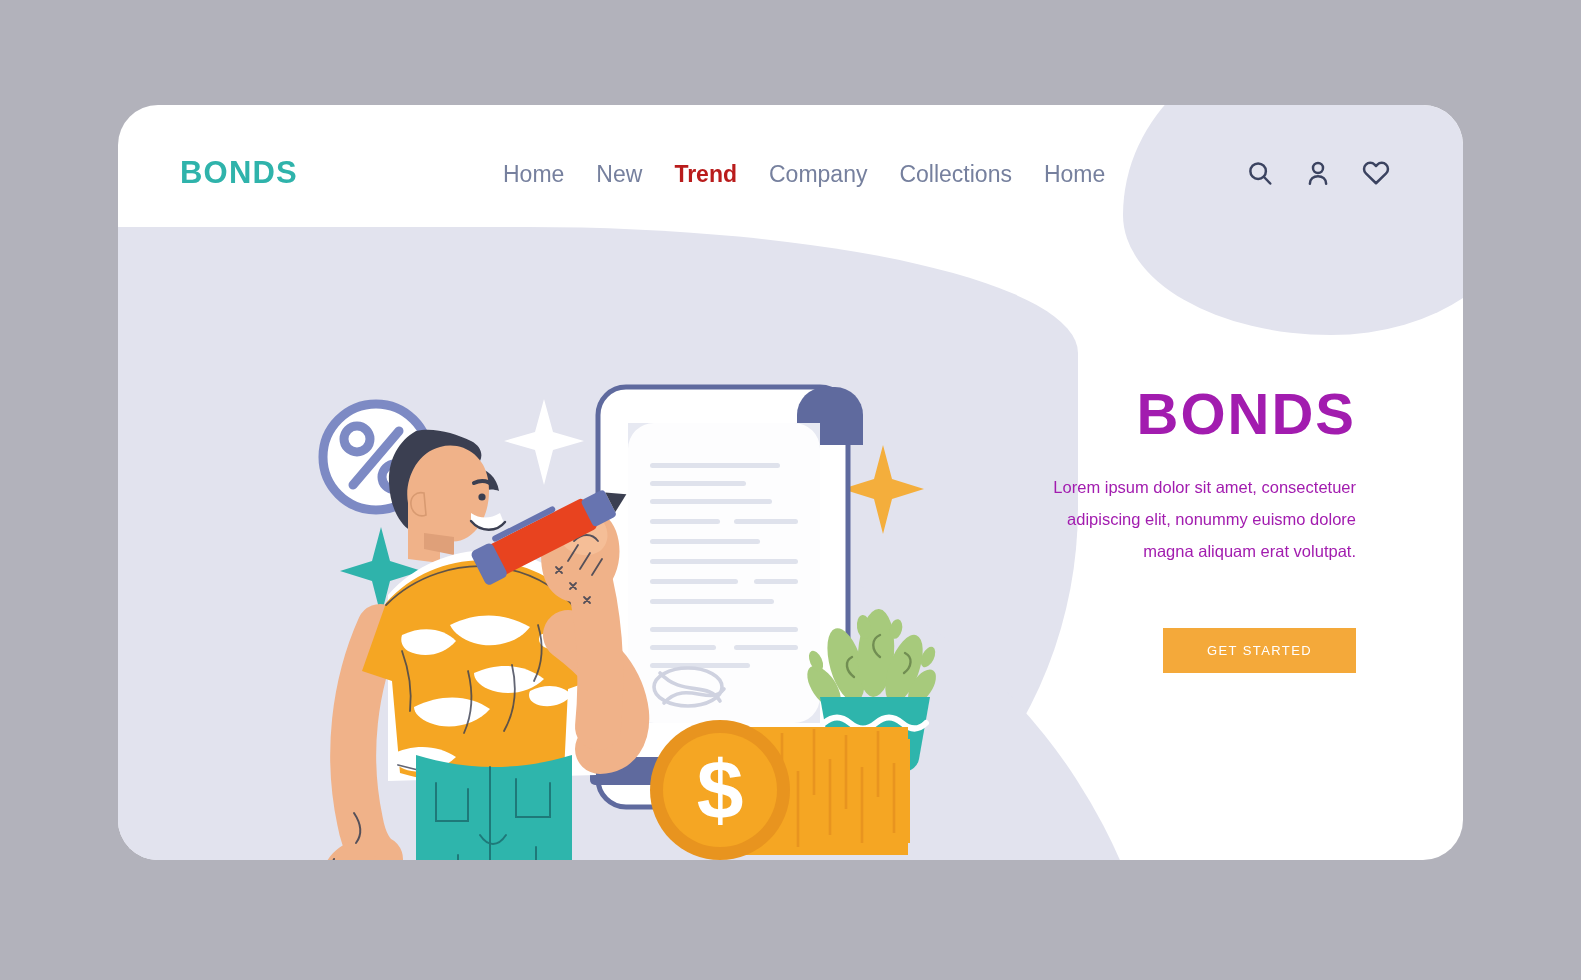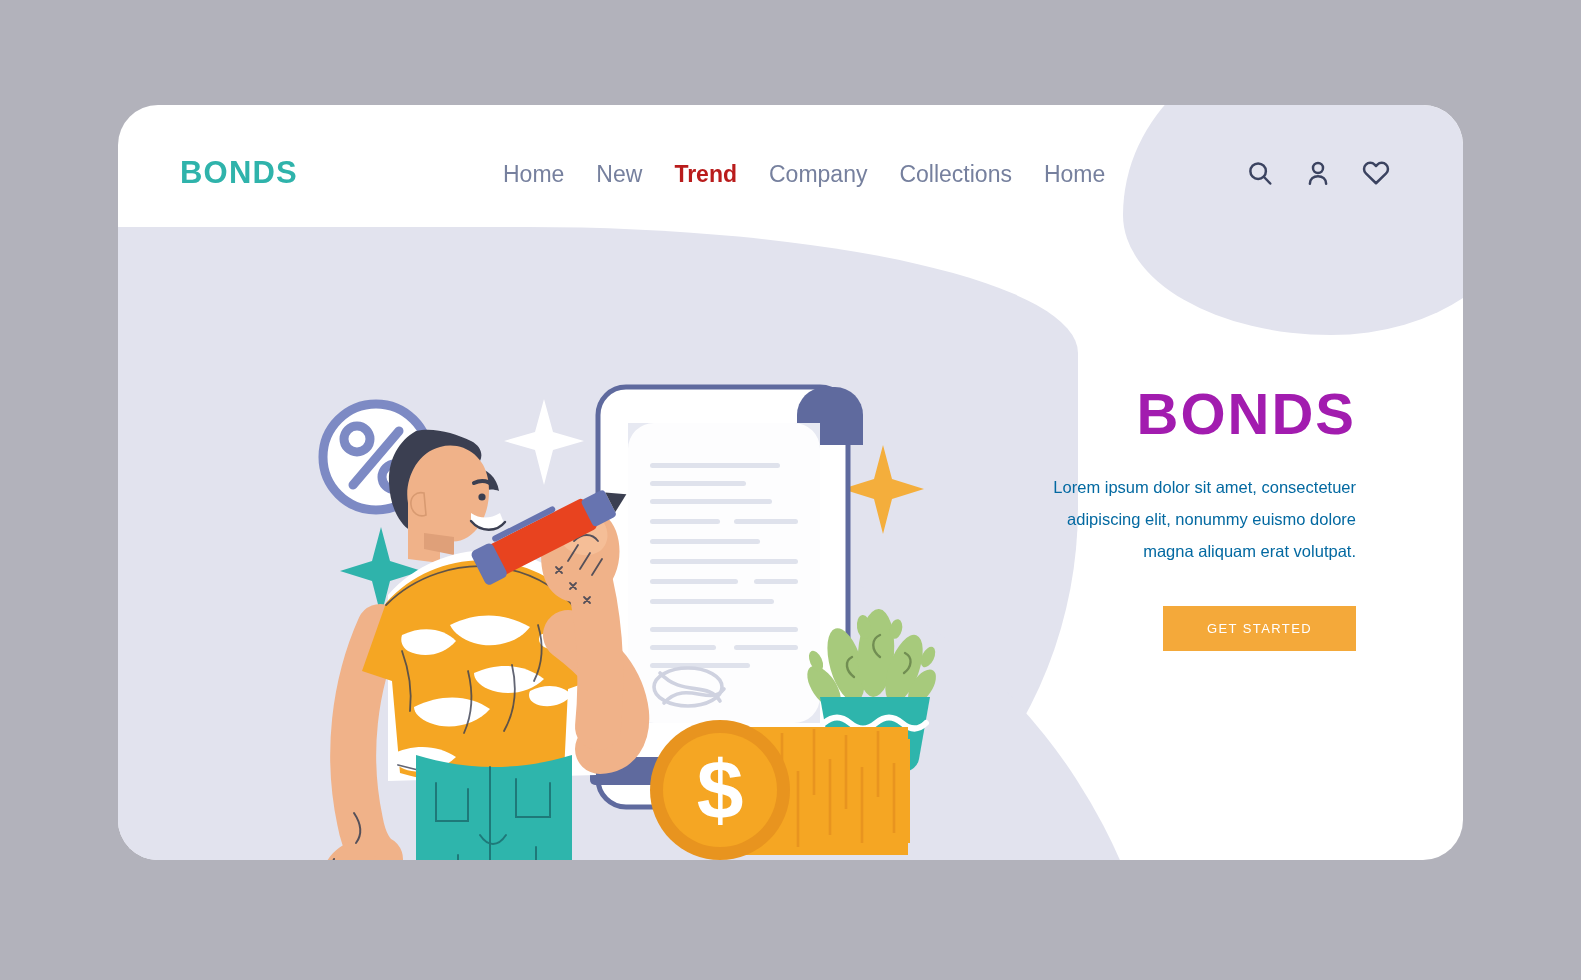--- a/index.html
+++ b/index.html
@@ -125,22 +125,22 @@
     font-size: 58px;
     font-weight: bold;
     letter-spacing: 2px;
     color: #a21caf;
     line-height: 1;
     margin: 0 0 28px 0;
   }
   .hero-sub {
     font-size: 16.5px;
     line-height: 1.95;
-    color: #0369a1;
-    margin: 0 0 38px 0;
+    color: #a21caf;
+    margin: 0 0 60px 0;
   }
   .cta {
     display: inline-block;
     background: #f4a93a;
     color: #ffffff;
     font-size: 13px;
     letter-spacing: 1.4px;
     padding: 15px 44px;
     border: none;
     cursor: pointer;

